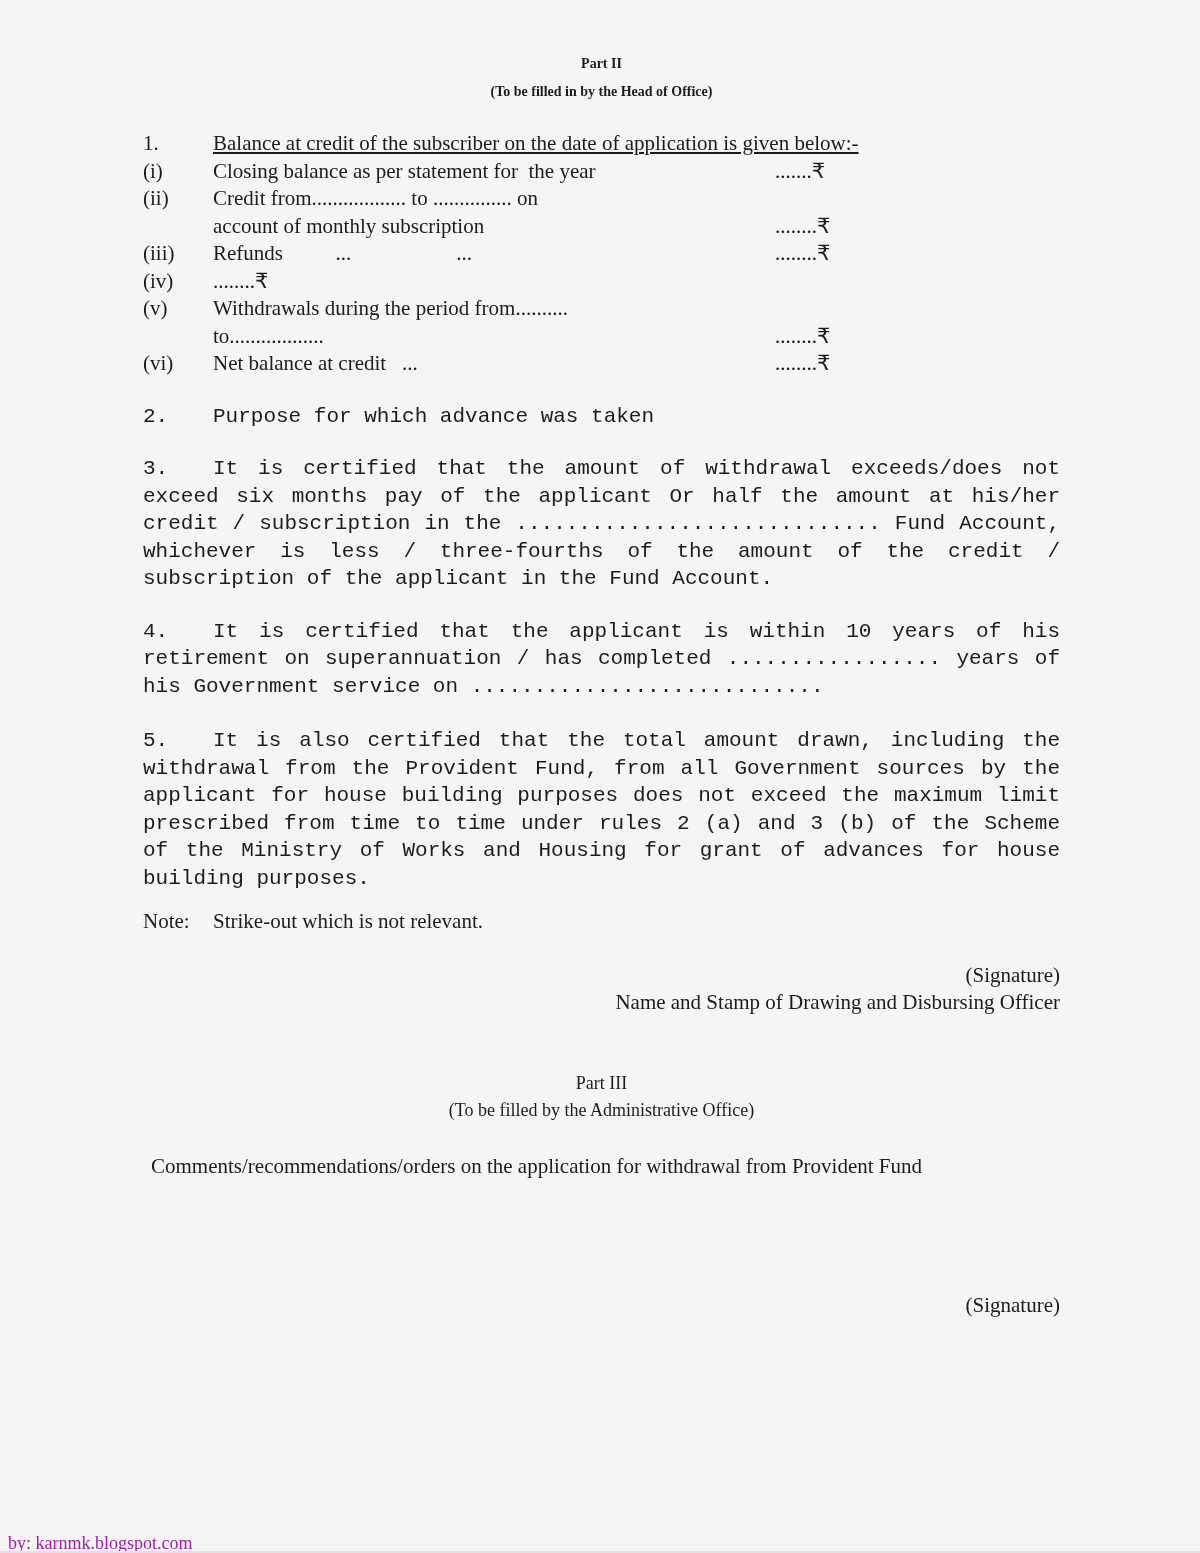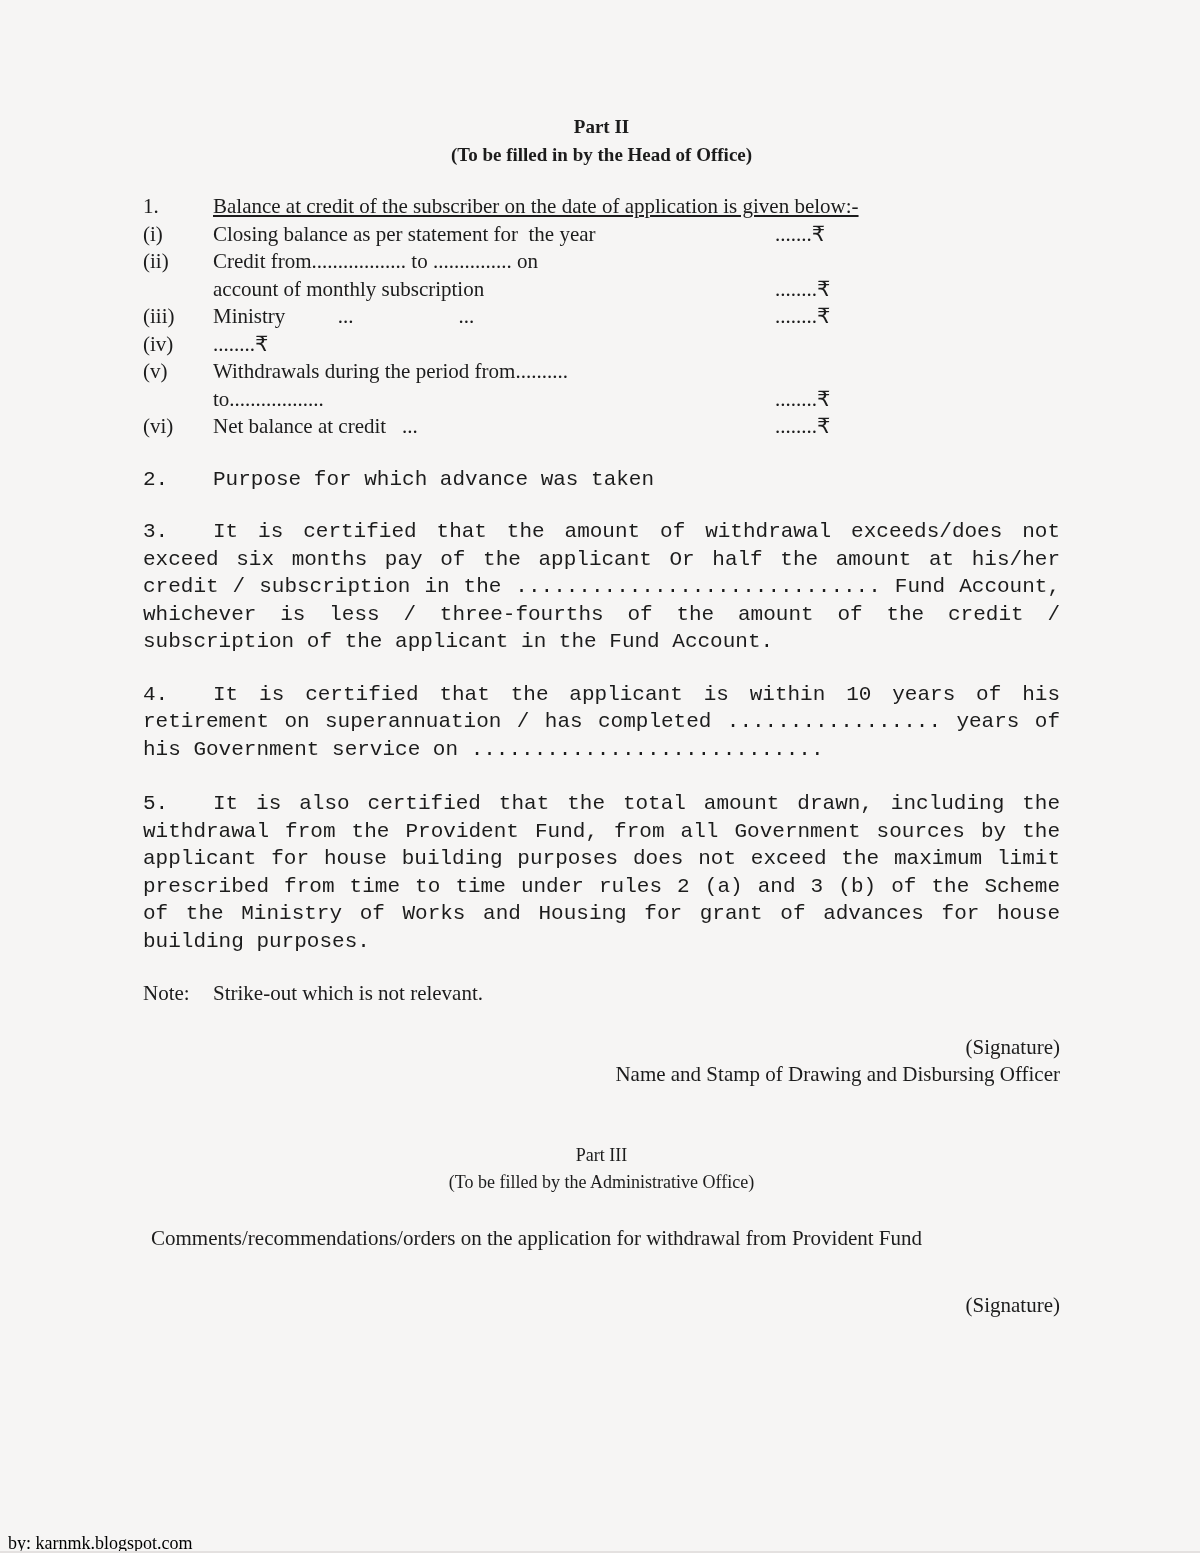--- a/index.html
+++ b/index.html
@@ -26,37 +26,37 @@
   }
   .content {
     position: absolute;
     left: 143px;
     right: 140px;
     top: 0;
     font-size: 21px;
     line-height: 27.5px;
   }
   .title-block {
-    padding-top: 113px;
+    padding-top: 50px;
     text-align: center;
     font-weight: bold;
-    font-size: 19px;
+    font-size: 14px;
     line-height: 28px;
   }
   .list { margin-top: 24px; }
   .row { display: flex; align-items: baseline; }
   .c1 { flex: 0 0 70px; }
   .c2 { flex: 0 0 562px; white-space: pre-wrap; }
   .c2.wide { flex: 1 1 auto; text-decoration: underline; }
   .c3 { flex: 1 1 auto; font-family: "Liberation Serif", "DejaVu Sans", serif; }
   .para { margin: 25px 0 0 0; text-align: justify; font-family: Liberation Mono, monospace; }
   .para.single { text-align: left; }
   .para.gap5 { margin-top: 27px; }
   .pnum { display: inline-block; width: 70px; }
-  .note-row { display: flex; align-items: center; margin-top: 25px; }
+  .note-row { display: flex; align-items: center; margin-top: 16px; }
   .sig-block {
     margin-top: 26px;
     text-align: right;
   }
   .part3-block {
     margin-top: 53px;
     text-align: center;
     font-size: 18px;
     line-height: 27.5px;
   }
@@ -66,21 +66,21 @@
     top: 1292px;
     right: 0;
     text-align: right;
   }
   .footer-credit {
     position: absolute;
     left: 8px;
     top: 1533px;
     font-size: 18px;
     line-height: 20px;
-    color: #000000;
+    color: #a21caf;
   }
 </style>
 </head>
 <body>
 
 <div class="page">
   <div class="content">
 
     <div class="title-block">
       <div>Part II</div>
@@ -102,21 +102,21 @@
         <span class="c2">Credit from.................. to ............... on</span>
         <span class="c3"></span>
       </div>
       <div class="row">
         <span class="c1"></span>
         <span class="c2">account of monthly subscription</span>
         <span class="c3">........₹</span>
       </div>
       <div class="row">
         <span class="c1">(iii)</span>
-        <span class="c2">Ministry          ...                    ...</span>
+        <span class="c2">Refunds          ...                    ...</span>
         <span class="c3">........₹</span>
       </div>
       <div class="row">
         <span class="c1">(iv)</span>
         <span class="c3">........₹</span>
       </div>
       <div class="row">
         <span class="c1">(v)</span>
         <span class="c2">Withdrawals during the period from..........</span>
         <span class="c3"></span>

